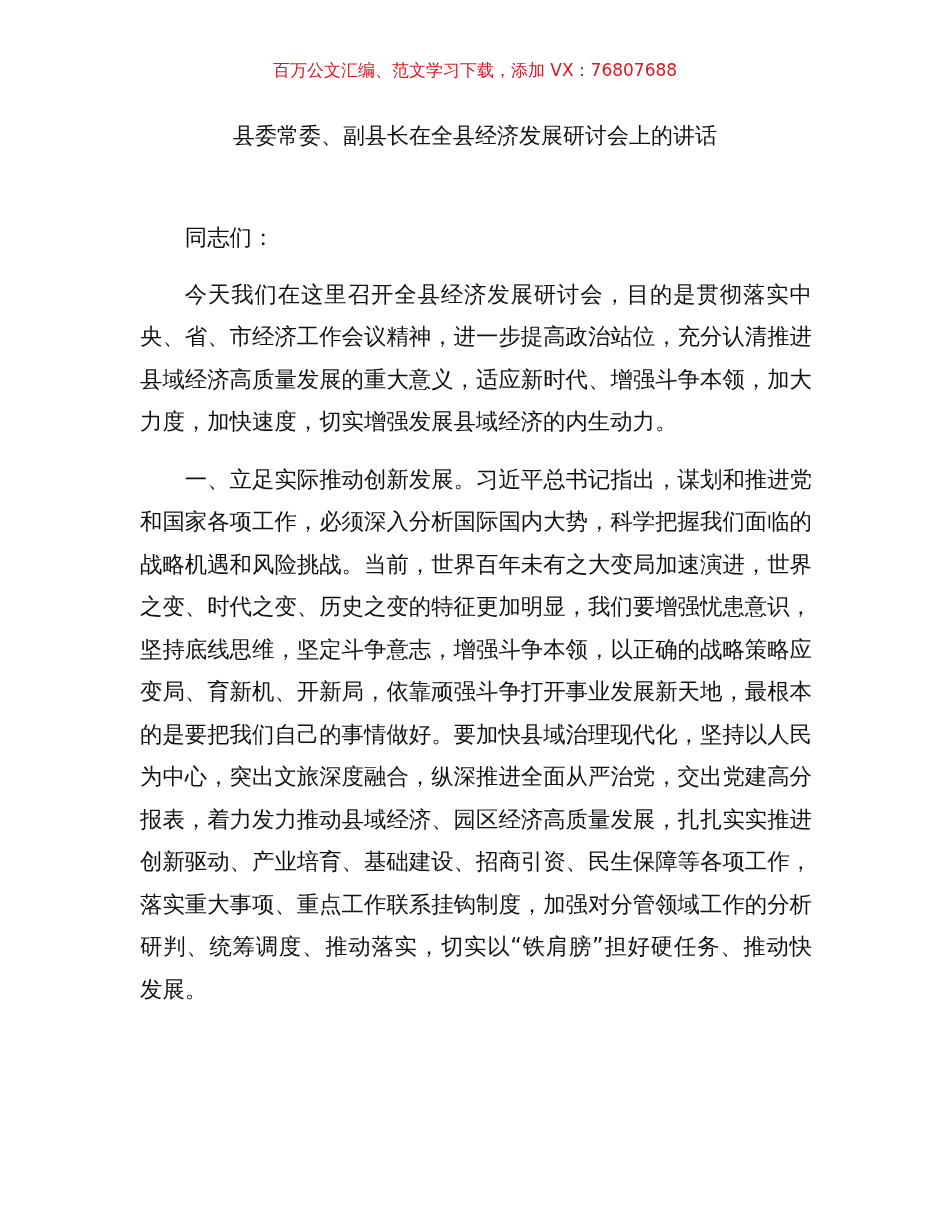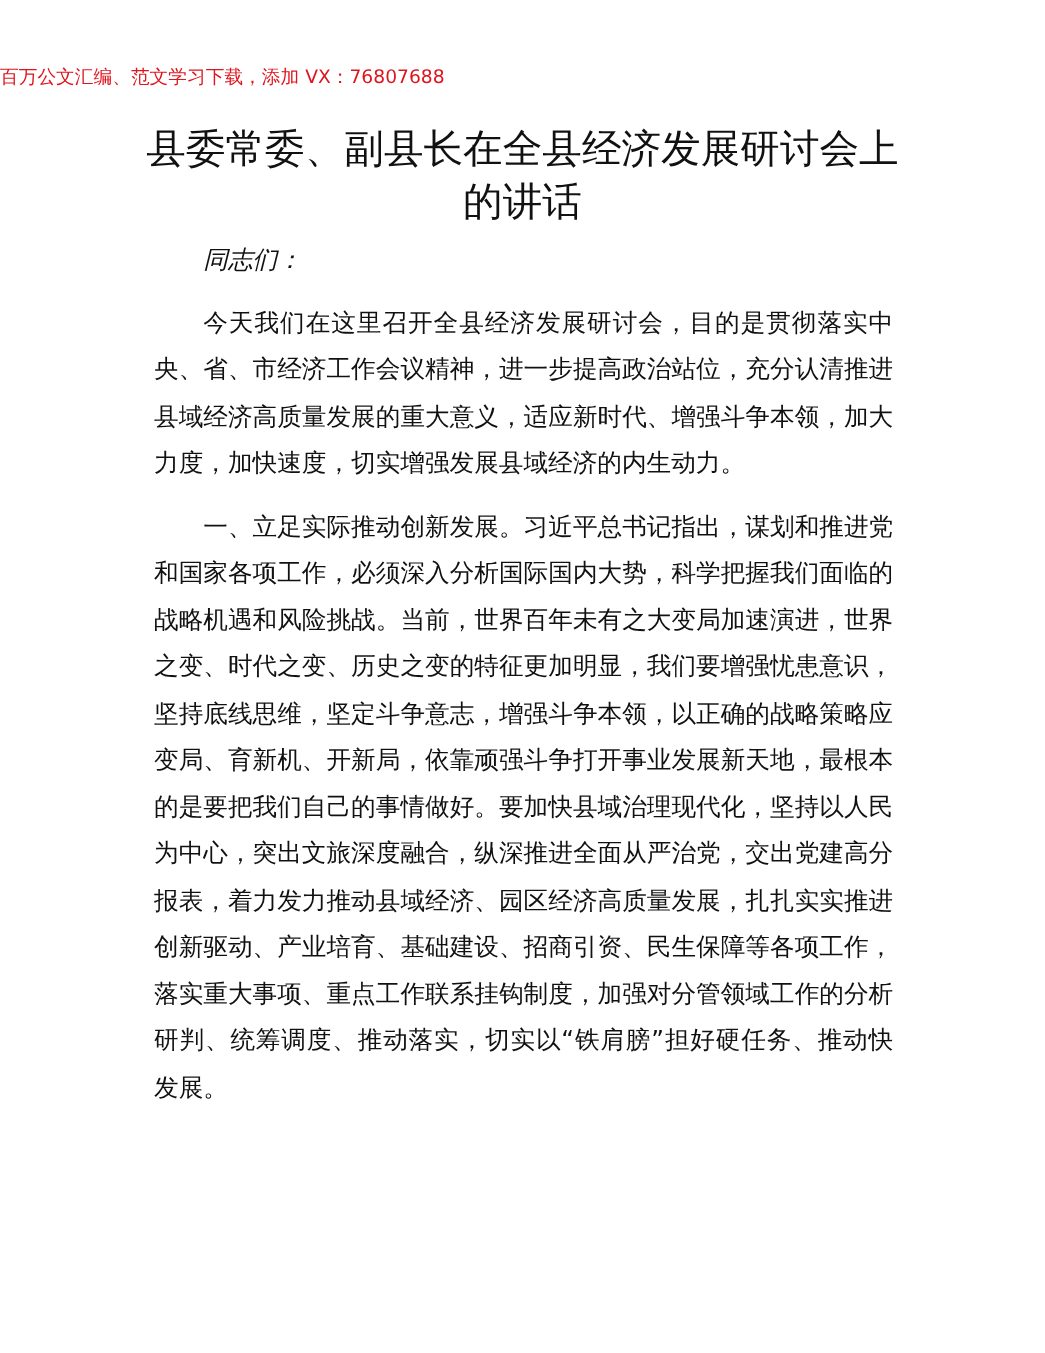--- a/index.html
+++ b/index.html
@@ -21,53 +21,52 @@
     top: 0;
     width: 950px;
     height: 1230px;
     background: #ffffff;
   }
   .banner {
     position: absolute;
     top: 56px;
     left: 0;
     width: 950px;
-    text-align: left;
+    text-align: center;
     font-size: 17px;
     line-height: 28px;
     color: #e0141e;
     letter-spacing: 0px;
   }
   .title {
     position: absolute;
     top: 112px;
     left: 130px;
     width: 690px;
     text-align: center;
-    font-size: 36px;
+    font-size: 22px;
     line-height: 48px;
     color: #111111;
   }
   .body-text {
     position: absolute;
     top: 216px;
     left: 140px;
     width: 672px;
   }
   .para {
     font-size: 22.4px;
     line-height: 42.5px;
     margin: 0;
     text-indent: 2em;
     text-align: justify;
     word-break: break-all;
   }
   .para.salutation {
     margin-bottom: 14px;
-    font-style: italic;
   }
   .para.gap {
     margin-bottom: 15px;
   }
 </style>
 </head>
 <body>
 
 <div class="page">
   <div class="banner">百万公文汇编、范文学习下载，添加 VX：76807688</div>

